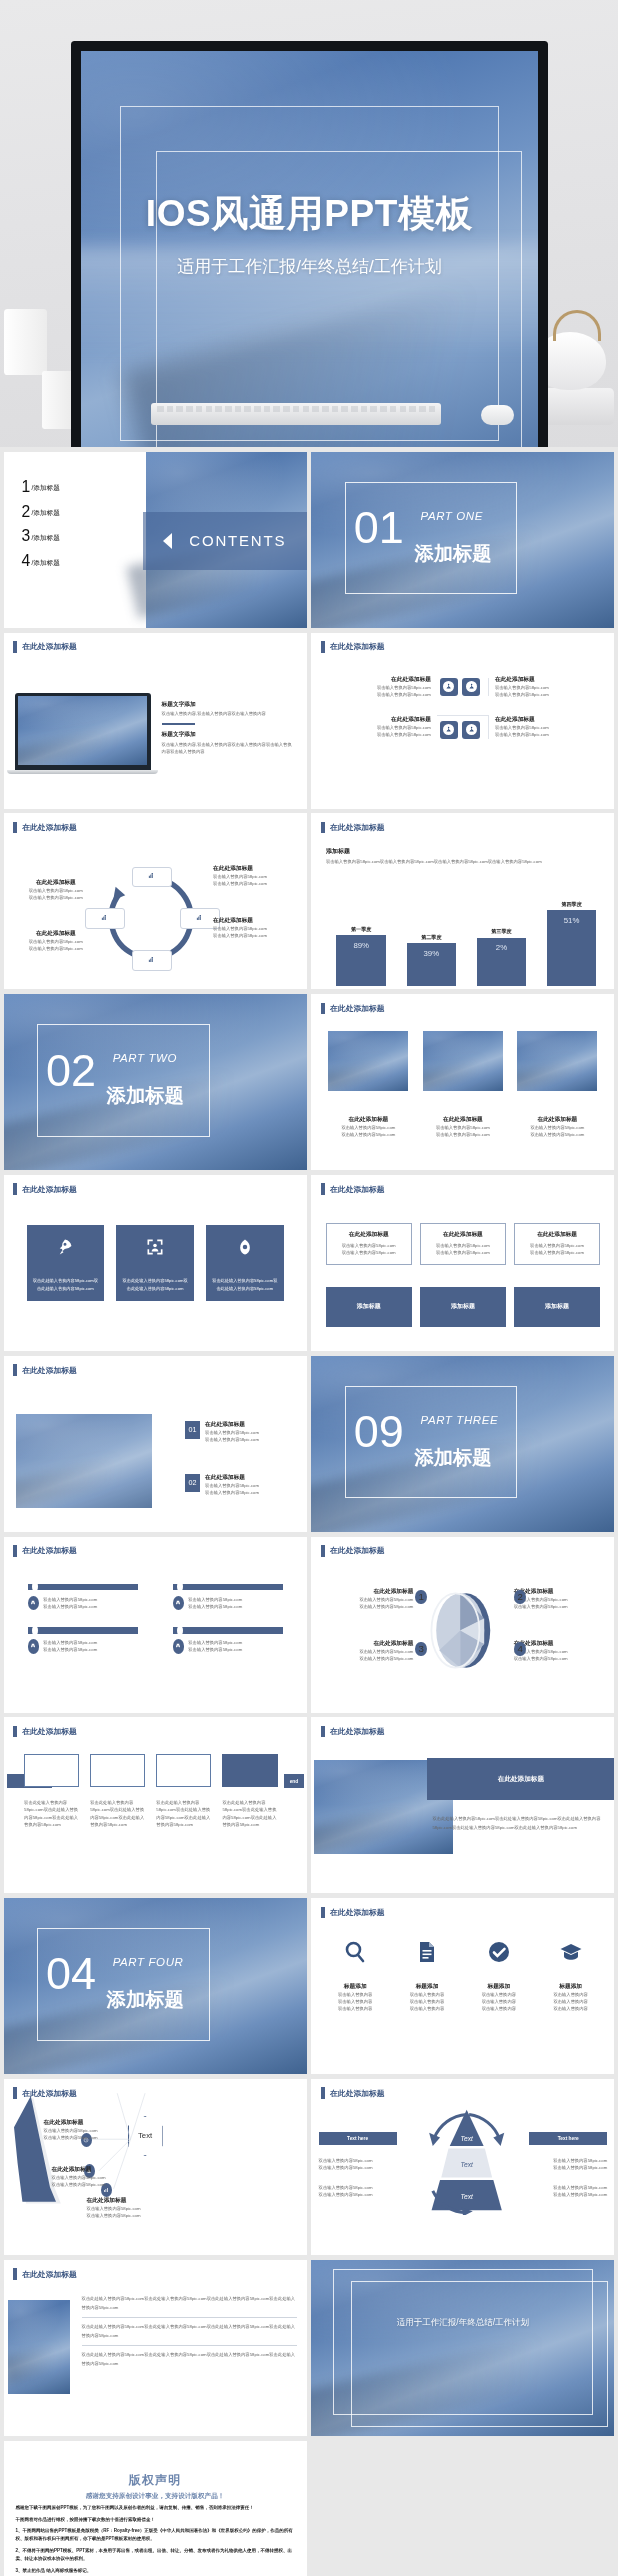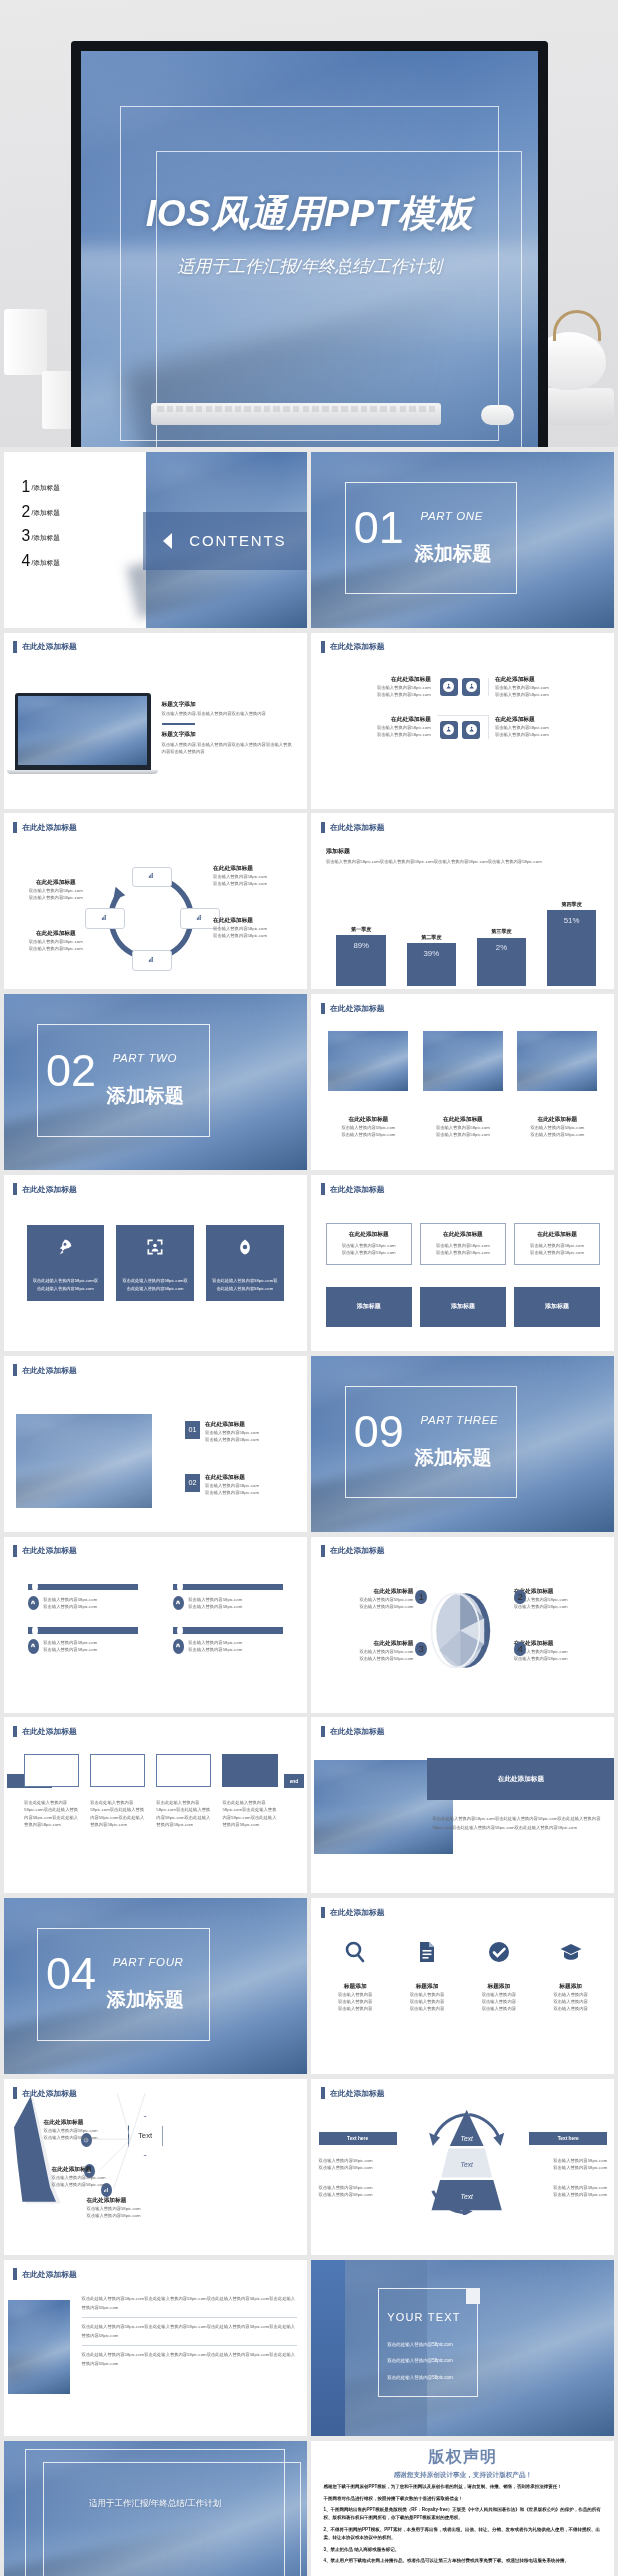--- a/index.html
+++ b/index.html
@@ -16,21 +16,21 @@
   .imac{position:absolute;left:71px;top:41px;width:477px;}
   .imac .bezel{width:477px;height:465px;background:#111418;padding:9.7px;border-radius:3.6px 3.6px 0 0;}
   .screen{position:relative;width:100%;height:100%;overflow:hidden;
     background:
       radial-gradient(ellipse 120% 70% at 12% 14%, rgba(255,255,255,.18), transparent 60%),
       linear-gradient(160deg,#5b83bb 0%,#4e76b0 18%,#6f93c4 42%,#93afd2 58%,#7e9fc9 72%,#476c9f 100%);}
   .screen .blur1{position:absolute;left:-5%;top:44%;width:130%;height:22%;background:linear-gradient(180deg,rgba(200,214,232,.55),rgba(150,176,208,.2));filter:blur(8.5px);}
   .screen .blur2{position:absolute;left:12%;top:58%;width:110%;height:40%;background:linear-gradient(115deg,rgba(40,60,90,.42),rgba(120,150,190,0) 62%);filter:blur(11px);transform:rotate(-14deg);}
   .screen .fr1{position:absolute;left:8.5%;top:12.5%;right:8.5%;bottom:12.5%;border:1.2px solid rgba(255,255,255,.72);}
   .screen .fr2{position:absolute;left:16.5%;top:22.5%;right:3.5%;bottom:4%;border:1.2px solid rgba(255,255,255,.72);}
-  .screen .ttl{position:absolute;left:0;right:0;top:31%;text-align:center;color:#fff;font-style:italic;}
+  .screen .ttl{position:absolute;left:0;right:0;top:31%;text-align:center;color:#fff;}
   .screen .ttl h1{font-size:37px;font-weight:700;letter-spacing:0.6px;text-shadow:0 1.2px 6px rgba(0,0,0,.22);}
   .screen .ttl h2{font-size:17px;font-weight:400;margin-top:15.7px;text-shadow:0 0.6px 3.6px rgba(0,0,0,.2);}
   .screen .ttl h3{font-size:12.7px;font-weight:400;margin-top:20.5px;text-shadow:0 0.6px 3.6px rgba(0,0,0,.2);}
   .kbd{position:absolute;left:151px;bottom:22px;width:290px;height:22px;background:linear-gradient(180deg,#f4f4f5,#d4d6d9);border-radius:3px;}
   .kbd .keys{position:absolute;inset:3px 6px auto 6px;height:6px;background:repeating-linear-gradient(90deg,#c9ccd0 0 6.6px,transparent 6.6px 9.7px);opacity:.6;}
   .mouse{position:absolute;right:104px;bottom:22px;width:33px;height:20.5px;background:linear-gradient(180deg,#fafafa,#dfe1e3);border-radius:12px;}
 
   
   .grid{display:grid;grid-template-columns:1fr 1fr;gap:4.8px;padding:4.8px 3.6px;background:#e8e8e8;}
   .slide{position:relative;width:100%;height:176px;background:#fff;overflow:hidden;}
@@ -95,21 +95,21 @@
   .pbar{height:6.6px;background:#4a618a;position:relative;}
   .pbar .knob{position:absolute;left:4.8px;top:-1.2px;width:5.4px;height:9px;background:#fff;border-radius:50%;}
   .pill{width:11.5px;height:14.5px;border-radius:50%;background:#4a618a;flex:none;display:flex;align-items:center;justify-content:center;}
 
   .hexa{width:35px;height:40px;border:1.2px solid #4a618a;clip-path:polygon(50% 0,100% 25%,100% 75%,50% 100%,0 75%,0 25%);background:#fff;display:flex;align-items:center;justify-content:center;font-size:7.8px;color:#2f4straight;}
   .hexwrap{width:35px;height:40px;position:relative;}
 
   .btnbox{background:#4a618a;color:#fff;font-size:4.8px;font-weight:700;padding:4.2px 0;text-align:center;width:45px;}
 
   .copy{padding:6px 12px 0;}
-  .copy h2{text-align:center;font-size:16px;font-weight:700;color:#6d86ad;letter-spacing:1.2px;}
+  .copy h2{text-align:center;font-size:12px;font-weight:700;color:#6d86ad;letter-spacing:1.2px;margin-top:25px;}
   .copy h3{text-align:center;font-size:6.6px;font-weight:700;color:#6d86ad;margin-top:3px;}
   .copy p{font-size:4.5px;font-weight:700;color:#222;line-height:1.78;margin-top:3.6px;}
 </style>
 </head>
 <body>
 
 <div class="page">
 
   <div class="hero">
     <div class="mug"></div>
@@ -828,33 +828,20 @@
         </div>
       <div style="position:absolute;left:78px;right:9.7px;top:34px;">
         <div class="body-txt" style="line-height:2.1;">双击此处输入替换内容58pic.com双击此处输入替换内容58pic.com双击此处输入替换内容58pic.com双击此处输入替换内容58pic.com</div>
         <div style="height:0.6px;background:#cfd5de;margin:4.8px 0;"></div>
         <div class="body-txt" style="line-height:2.1;">双击此处输入替换内容58pic.com双击此处输入替换内容58pic.com双击此处输入替换内容58pic.com双击此处输入替换内容58pic.com</div>
         <div style="height:0.6px;background:#cfd5de;margin:4.8px 0;"></div>
         <div class="body-txt" style="line-height:2.1;">双击此处输入替换内容58pic.com双击此处输入替换内容58pic.com双击此处输入替换内容58pic.com双击此处输入替换内容58pic.com</div>
       </div>
     </div>
 
-    <div class="slide photo">
-      <div class="st"></div>
-      <div style="position:absolute;left:0;top:0;width:11%;height:100%;background:linear-gradient(180deg,#4f79b5,#3f6199);"></div>
-      <div style="position:absolute;left:11%;top:0;width:27%;height:100%;background:rgba(95,125,170,.55);"></div>
-      <div style="position:absolute;left:22%;top:16%;width:33%;height:62%;border:0.9px solid rgba(255,255,255,.85);"></div>
-      <div style="position:absolute;left:51%;top:16%;width:14.5px;height:15.7px;background:#eef1f5;"></div>
-      <div style="position:absolute;left:25%;top:29%;font-size:11px;color:#fff;letter-spacing:1.2px;">YOUR TEXT</div>
-      <div style="position:absolute;left:25%;top:44%;color:#fff;font-size:4.5px;line-height:3.6;">
-        <div>双击此处输入替换内容58pic.com</div>
-        <div>双击此处输入替换内容58pic.com</div>
-        <div>双击此处输入替换内容58pic.com</div>
-      </div>
-    </div>
 
     <div class="slide photo">
       <div class="st"></div>
       <div style="position:absolute;left:7%;top:5%;right:7%;bottom:12%;border:0.9px solid rgba(255,255,255,.8);"></div>
       <div style="position:absolute;left:13%;top:12%;right:2%;bottom:5%;border:0.9px solid rgba(255,255,255,.8);"></div>
       <div style="position:absolute;left:0;right:0;top:27%;text-align:center;color:#fff;">
         <div style="font-size:8.5px;margin-top:9.7px;text-shadow:0 0.6px 3px rgba(0,0,0,.2);">适用于工作汇报/年终总结/工作计划</div>
       </div>
 
     </div>

